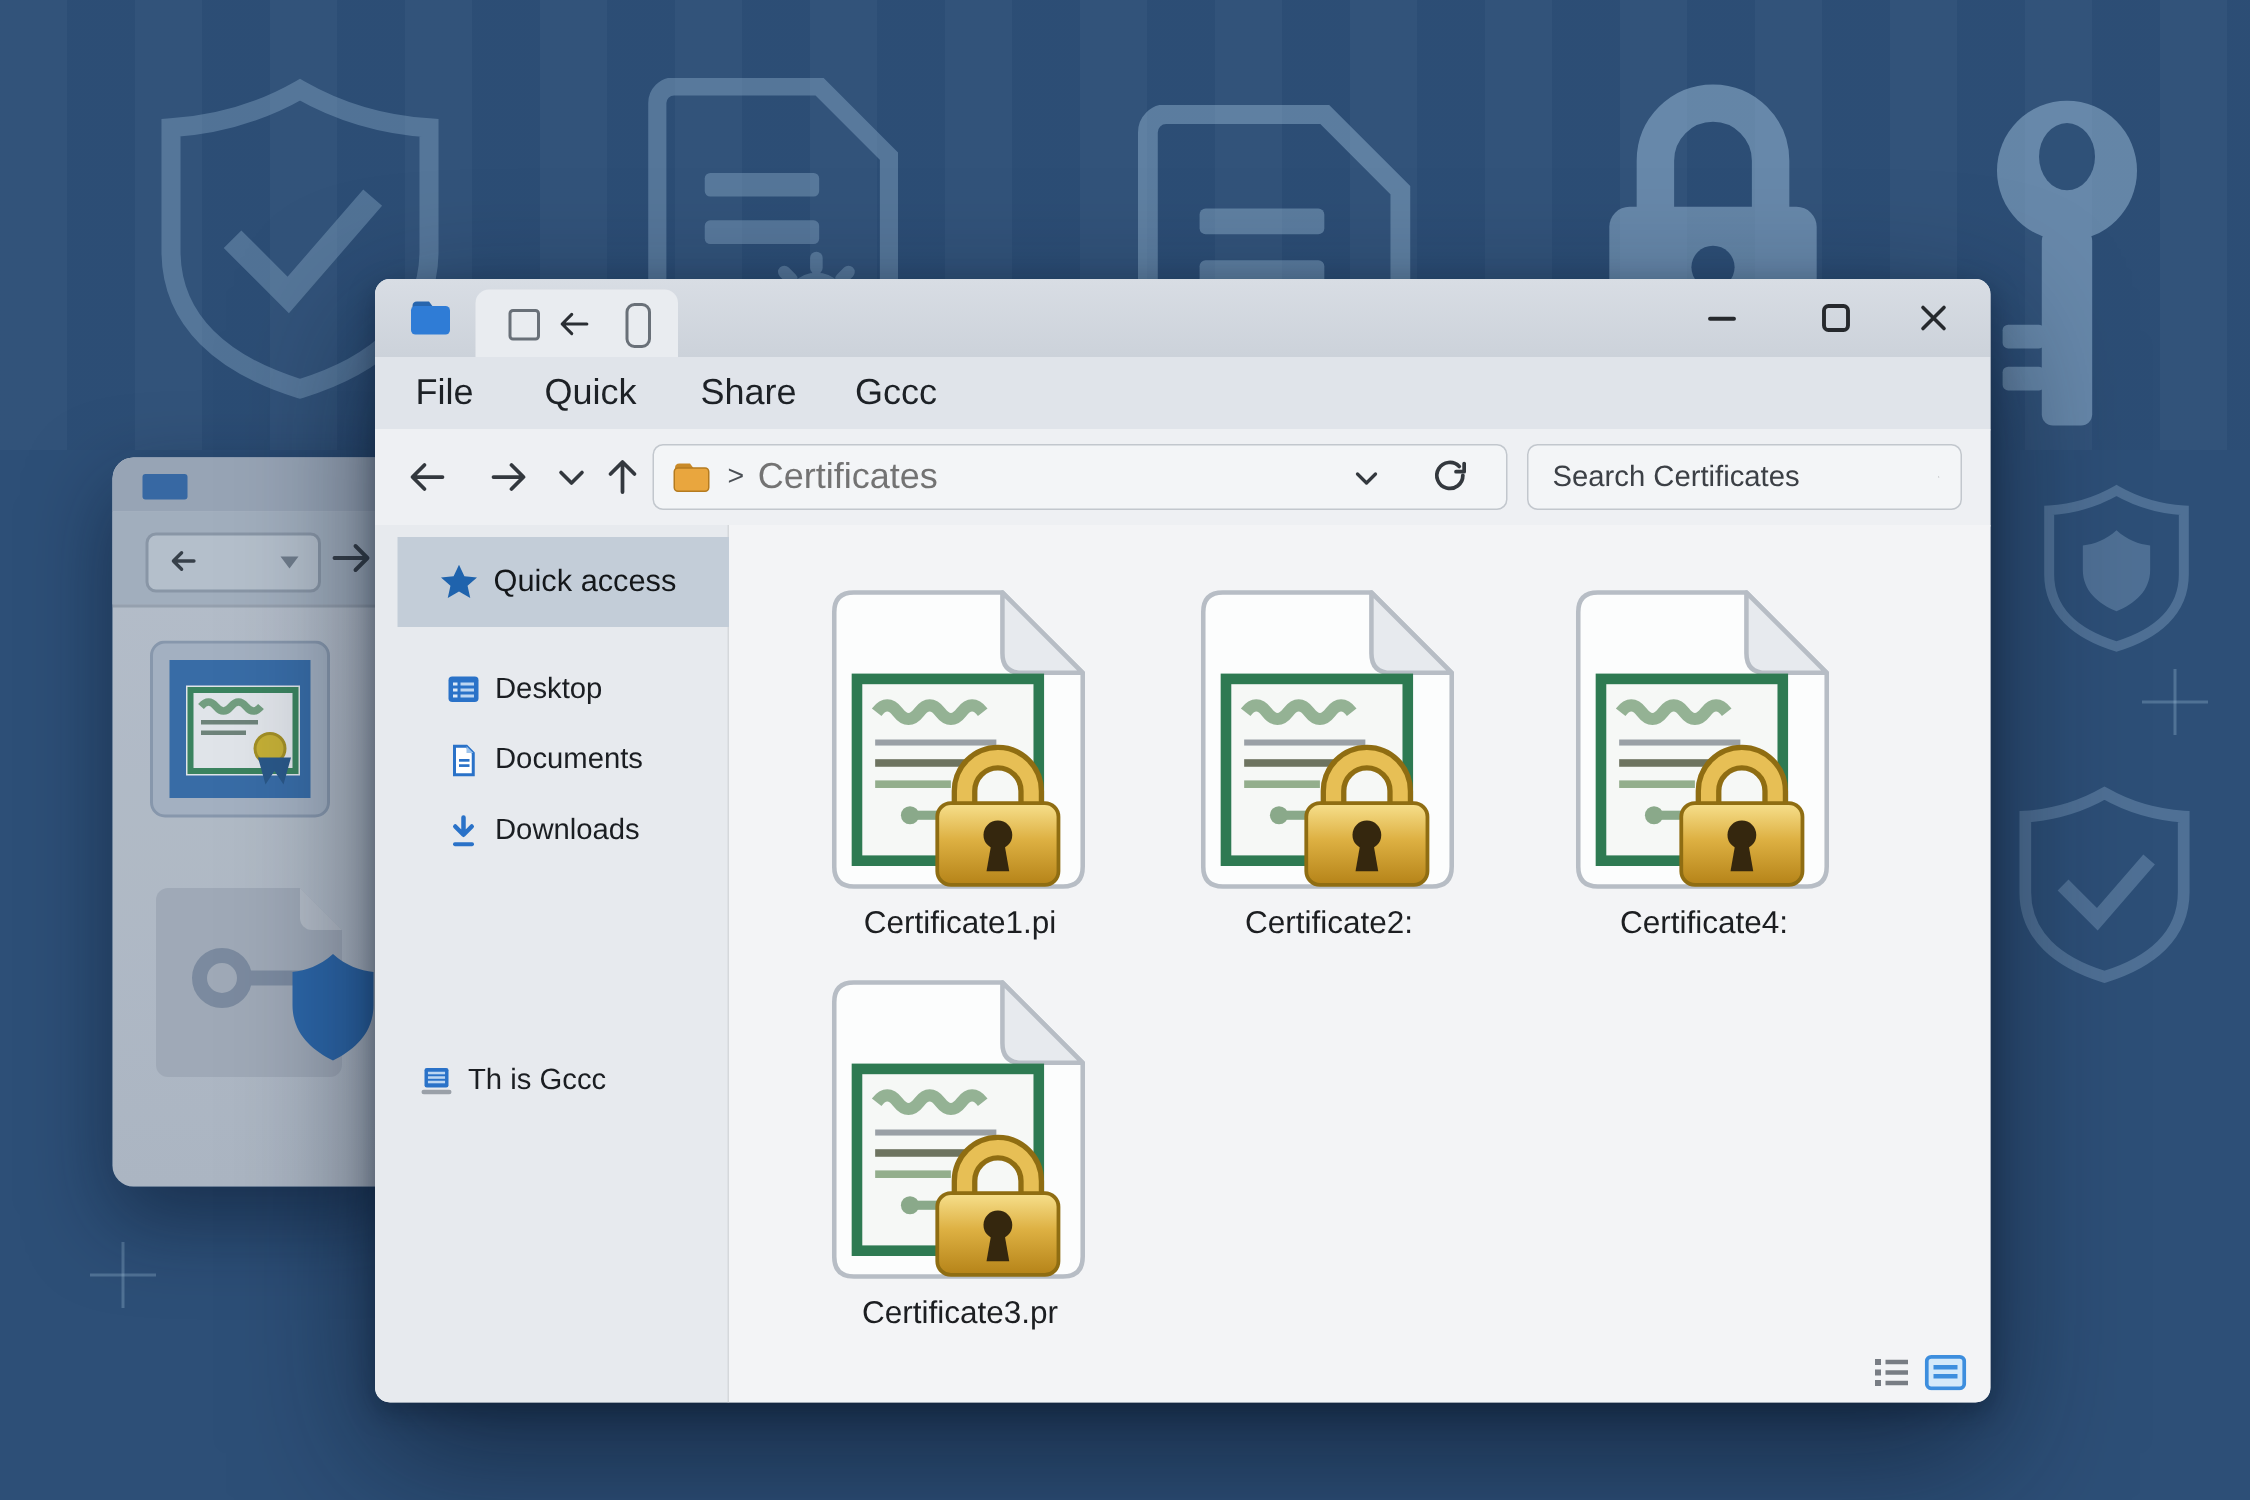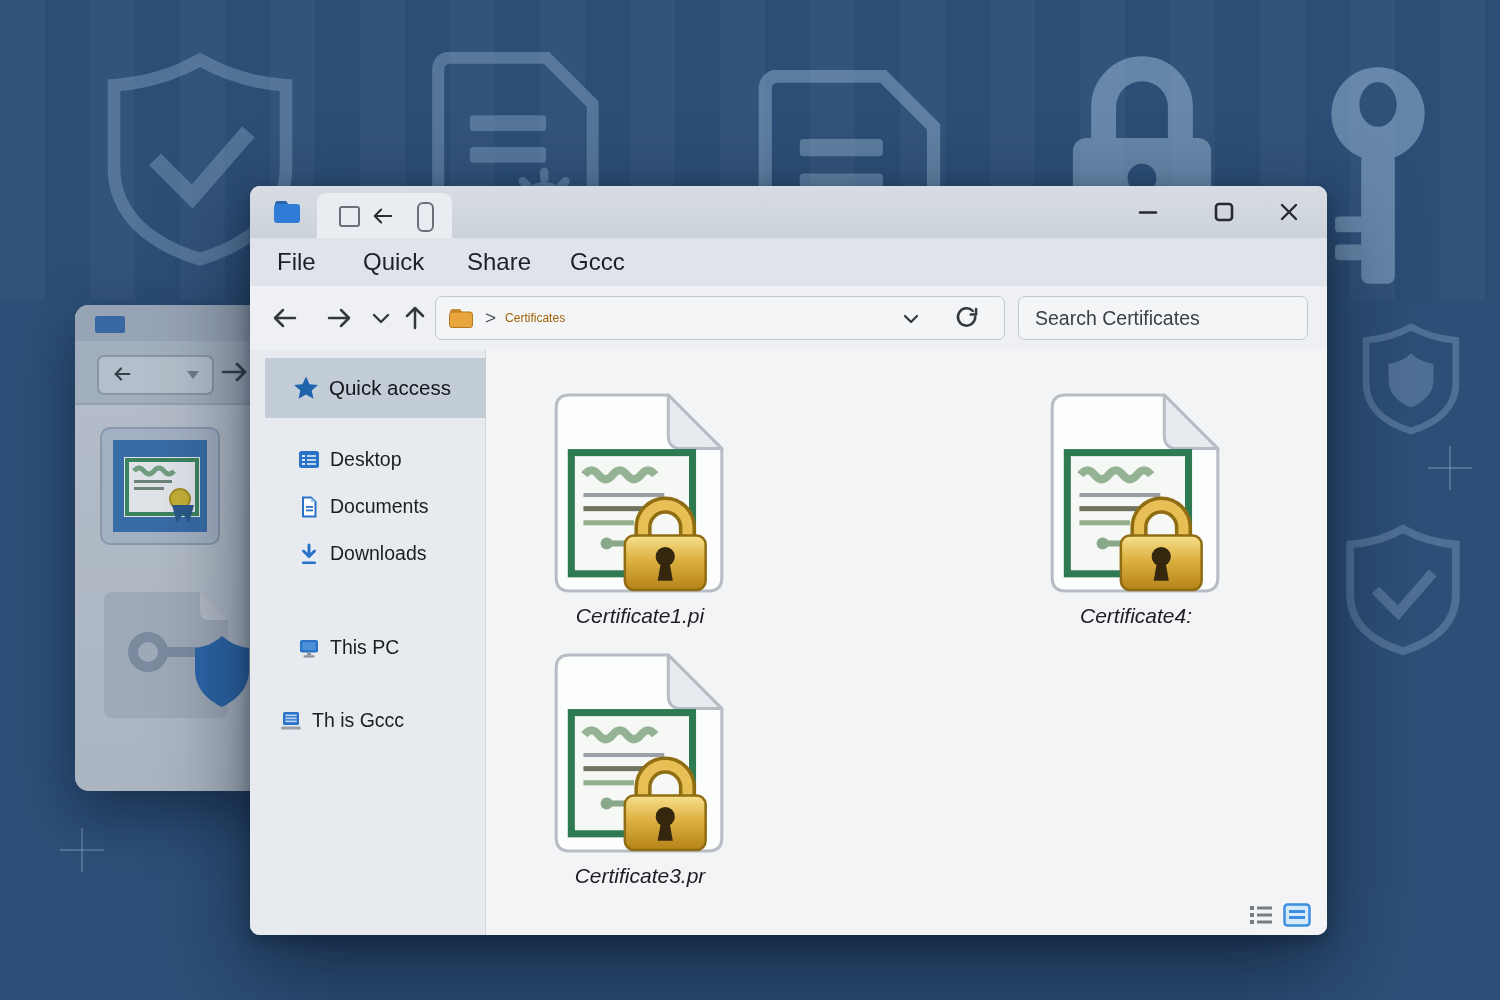--- a/index.html
+++ b/index.html
@@ -38,39 +38,39 @@
   .tab .sq{position:absolute;left:22px;top:13px;width:17px;height:17px;border:2px solid #697078;border-radius:3px;}
   .tab .rr{position:absolute;left:100px;top:9px;width:13px;height:26px;border:2px solid #697078;border-radius:6px;}
   .winctl{position:absolute;top:0;height:52px;width:56px;display:flex;align-items:center;justify-content:center;cursor:default;}
   .menubar{position:absolute;left:0;top:52px;width:100%;height:48px;background:#e0e4ea;border-bottom:1px solid #c6cbd2;}
   .menubar .mi{position:absolute;top:0;height:48px;line-height:48px;font-size:24px;color:#1d2126;}
   .navbar{position:absolute;left:0;top:100px;width:100%;height:64px;background:#eef0f3;border-bottom:1px solid #d9dcdf;}
   .navbtn{position:absolute;top:19px;width:26px;height:26px;}
   .addressbar{position:absolute;left:185px;top:10px;width:570px;height:44px;background:#f3f5f7;
     border:1.5px solid #c2c7cd;border-radius:7px;display:flex;align-items:center;box-sizing:border-box;padding:0 12px;}
   .addressbar .sep{font-size:19px;color:#4a4f55;margin:0 9px 0 11px;}
-  .addressbar .loc{font-size:12px;color:#a16207;}
+  .addressbar .loc{font-size:24px;color:#737373;}
   .addr-chevron{position:absolute;right:85px;top:17px;}
   .addr-refresh{position:absolute;right:24px;top:9px;}
   .searchbox{position:absolute;left:768px;top:10px;width:290px;height:44px;background:#f3f5f7;
     border:1.5px solid #c2c7cd;border-radius:7px;box-sizing:border-box;display:flex;align-items:center;}
   .searchbox input{flex:1;border:none;background:transparent;outline:none;font-family:inherit;
     font-size:19.5px;color:#33373c;padding:0 0 0 16px;}
   .searchbox input::placeholder{color:#3c4046;opacity:1;}
   .searchbox .mag{margin:0 14px 0 6px;}
   .winbody{position:absolute;left:0;top:164px;width:100%;height:585px;}
   .sidebar{position:absolute;left:0;top:0;width:236px;height:100%;background:#e7eaee;border-right:1px solid #d5d8db;box-sizing:border-box;}
   .qa{position:absolute;left:0;top:8px;width:236px;height:60px;background:#c3cdd8;display:flex;align-items:center;margin-left:15px;}
   .qa .lbl{font-size:20.5px;color:#14171a;margin-left:10px;}
   .sbitem{position:absolute;left:0;width:236px;height:47px;display:flex;align-items:flex-end;}
   .sbitem .ic{margin-left:48px;width:22px;height:22px;flex:0 0 22px;}
   .sbitem .lbl{font-size:19.5px;color:#1b1e22;margin-left:10px;}
   .sbdevice .ic{margin-left:30px;}
   .content{position:absolute;left:236px;top:0;width:841px;height:100%;background:#f3f4f6;}
-  .tile{position:absolute;width:210px;text-align:center;font-style:italic;}
+  .tile{position:absolute;width:210px;text-align:center;}
   .tile .fic{display:block;margin:0 auto;}
   .tile .fname{margin-top:10px;font-size:21px;color:#1c1e21;white-space:nowrap;}
   .statusicons{position:absolute;right:16px;bottom:8px;display:flex;gap:10px;align-items:center;}
 </style>
 </head>
 <body>
 
 <div class="stage">
   <div class="stripes"></div>
 
@@ -309,48 +309,45 @@
         </div>
         <div class="sbitem" style="top:121px">
           <svg class="ic" viewBox="0 0 22 22">
             <path d="M5 1.5 h8 l4.5 4.5 v14.5 h-12.5 z" fill="#ffffff" stroke="#2a72c8" stroke-width="2"></path>
             <path d="M13 1.5 v4.5 h4.5 z" fill="#9ec4ec"></path>
             <rect x="8" y="10" width="7" height="1.8" fill="#2a72c8"></rect>
             <rect x="8" y="13.5" width="7" height="1.8" fill="#2a72c8"></rect>
           </svg>
           <span class="lbl">Documents</span>
         </div>
-        <div class="sbitem" style="top:262px">
-          <svg class="ic" viewBox="0 0 22 22">
-            <rect x="2" y="3" width="18" height="12.5" rx="2" fill="#2a72c8"></rect>
-            <rect x="4.3" y="5.2" width="13.4" height="8" fill="#4a90d9"></rect>
-            <rect x="9" y="15.5" width="4" height="2.6" fill="#8b9098"></rect>
-            <rect x="5.5" y="18.3" width="11" height="2.2" rx="1" fill="#8b9098"></rect>
-          </svg>
-          <span class="lbl">This PC</span>
-        </div>
 
         <div class="sbitem sbdevice" style="top:335px">
           <svg class="ic" viewBox="0 0 22 22">
             <rect x="3" y="2" width="16" height="13" rx="1.5" fill="#2a72c8"></rect>
             <rect x="5.3" y="4.5" width="11.4" height="1.7" fill="#bcd6f2"></rect>
             <rect x="5.3" y="7.5" width="11.4" height="1.7" fill="#bcd6f2"></rect>
             <rect x="5.3" y="10.5" width="11.4" height="1.7" fill="#bcd6f2"></rect>
             <rect x="1" y="16.5" width="20" height="3" rx="1.5" fill="#9aa0a8"></rect>
           </svg>
           <span class="lbl">Th is Gccc</span>
         </div>
       </div>
 
       <div class="content">
         <div class="tile" style="left:49px;top:42px">
           <svg class="fic" width="172" height="202">
               <use href="#sym-certfile"></use>
             </svg>
           <div class="fname">Certificate1.pi</div>
+        </div>
+        <div class="tile" style="left:295px;top:42px">
+          <svg class="fic" width="172" height="202">
+              <use href="#sym-certfile"></use>
+            </svg>
+          <div class="fname">Certificate2:</div>
         </div>
         <div class="tile" style="left:545px;top:42px">
           <svg class="fic" width="172" height="202">
               <use href="#sym-certfile"></use>
             </svg>
           <div class="fname">Certificate4:</div>
         </div>
         <div class="tile" style="left:49px;top:302px">
           <svg class="fic" width="172" height="202">
               <use href="#sym-certfile"></use>

